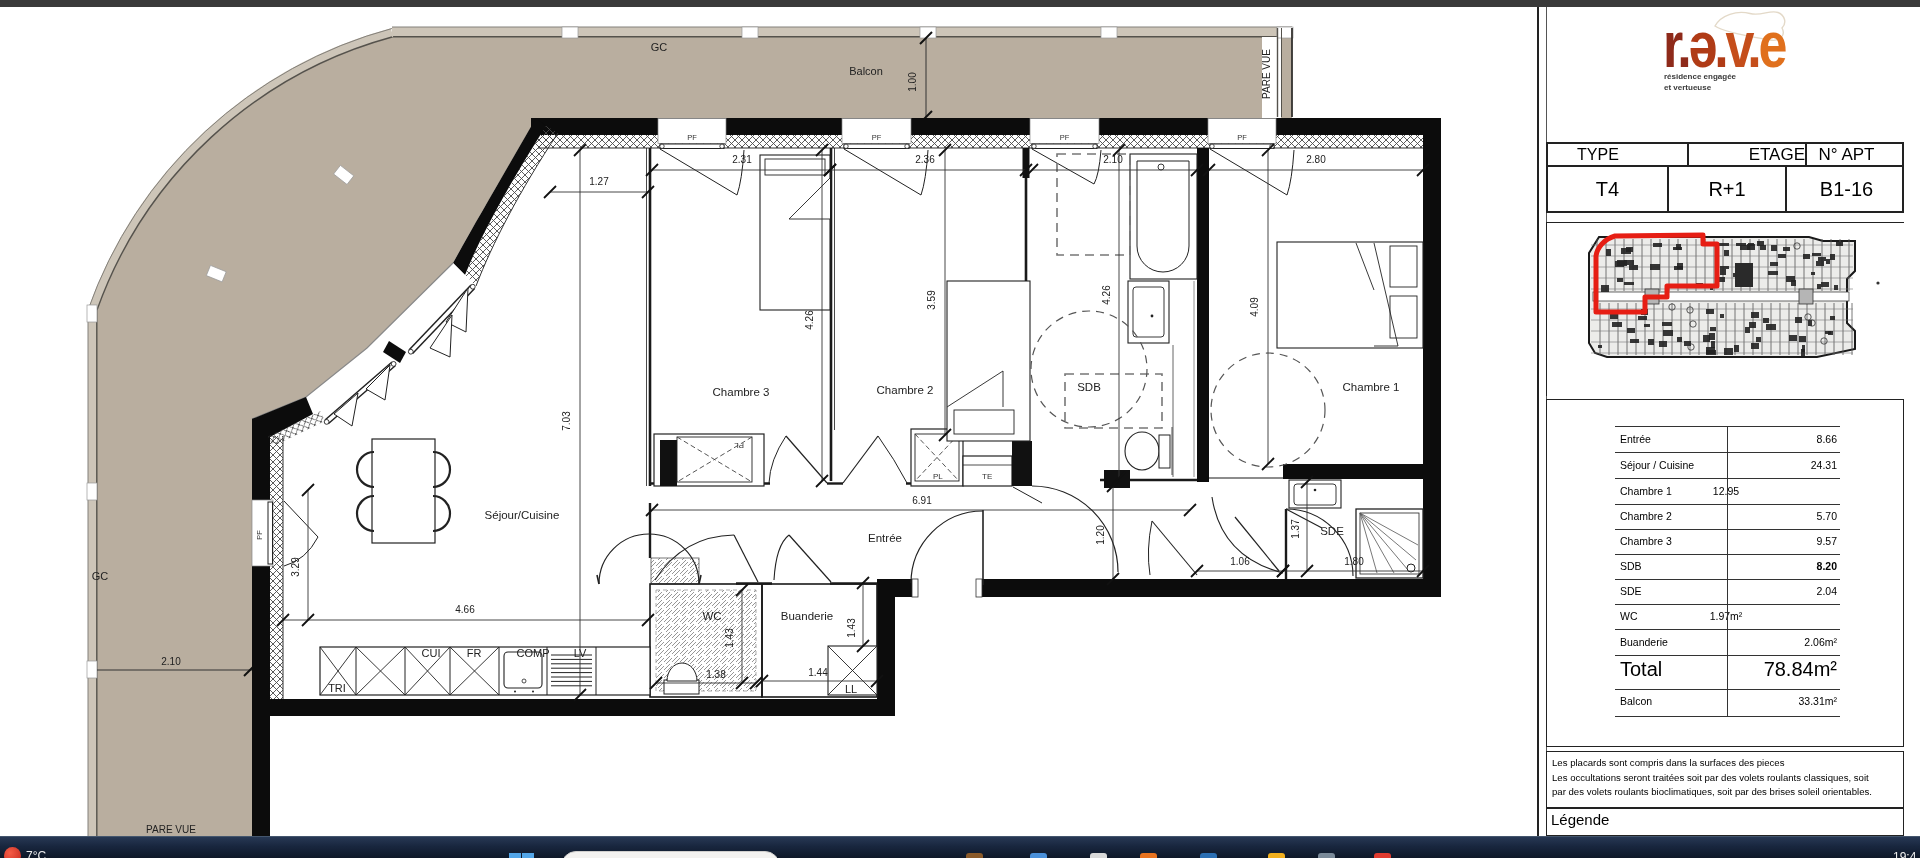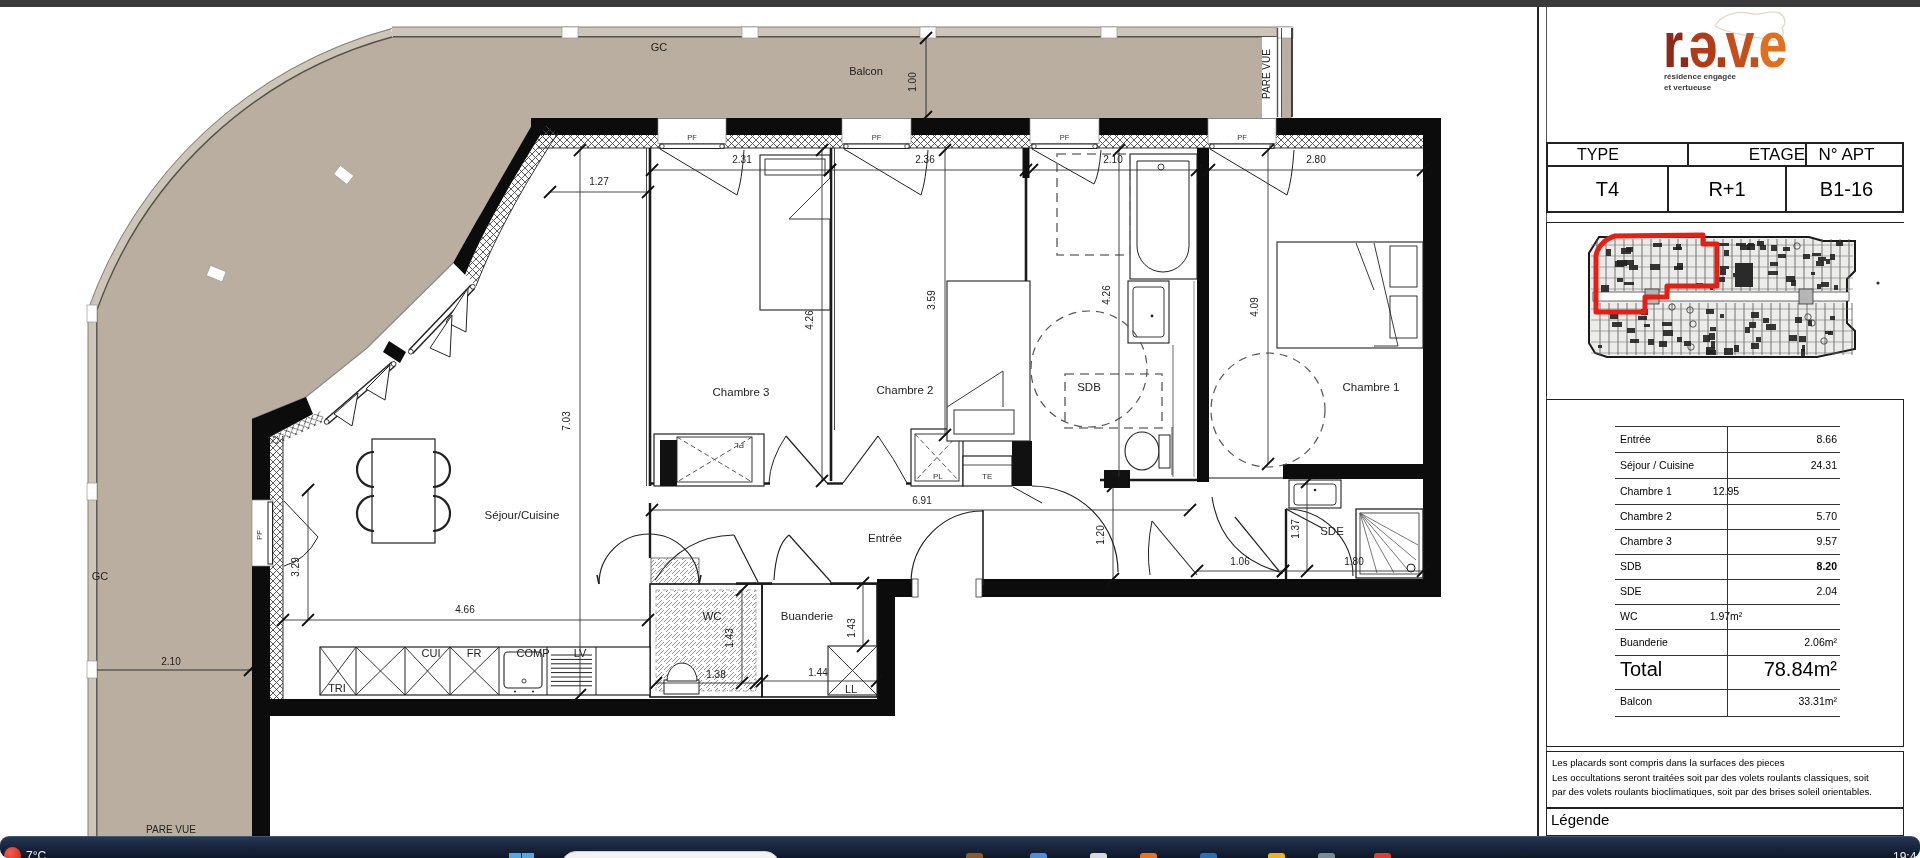--- a/index.html
+++ b/index.html
@@ -2,21 +2,21 @@
 <html><head>
 <meta charset="utf-8">
 <style>
   html,body{margin:0;padding:0;width:1920px;height:858px;overflow:hidden;background:#fff;
     font-family:"Liberation Sans", sans-serif;}
   .abs{position:absolute;}
   #topstrip{position:absolute;left:0;top:0;width:1920px;height:6.5px;background:#3a3a3a;}
   #plan{position:absolute;left:0;top:0;}
   #panel{position:absolute;left:1537px;top:0;width:383px;height:858px;}
   #taskbar{position:absolute;left:0;top:836px;width:1920px;height:22px;overflow:hidden;
-    background:linear-gradient(#273854,#18263e 45%,#0e1828);border-top:1px solid #44566d;box-sizing:border-box;border-radius:9px;}
+    background:linear-gradient(#273854,#18263e 45%,#0e1828);border-top:1px solid #44566d;box-sizing:border-box;}
 </style>
 </head>
 <body>
 
 <svg id="plan" width="1537" height="858" viewBox="0 0 1537 858">
 <defs>
 <pattern id="hx" width="7" height="7" patternUnits="userSpaceOnUse">
   <path d="M0,7 L7,0 M0,0 L7,7" stroke="#4a4a4a" stroke-width="0.9" fill="none"></path>
 </pattern>
 <pattern id="hd" width="8" height="8" patternUnits="userSpaceOnUse">

